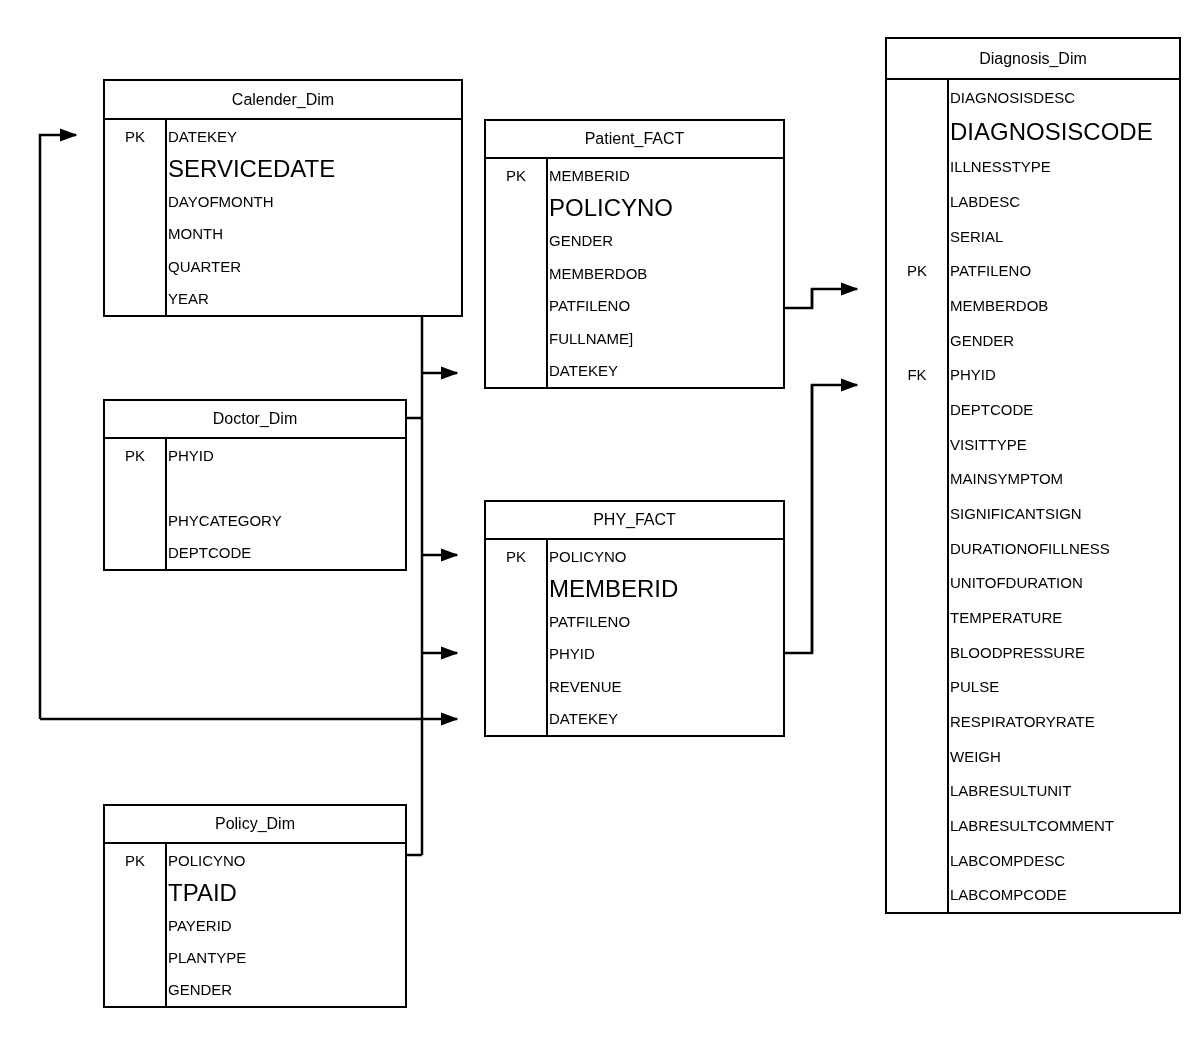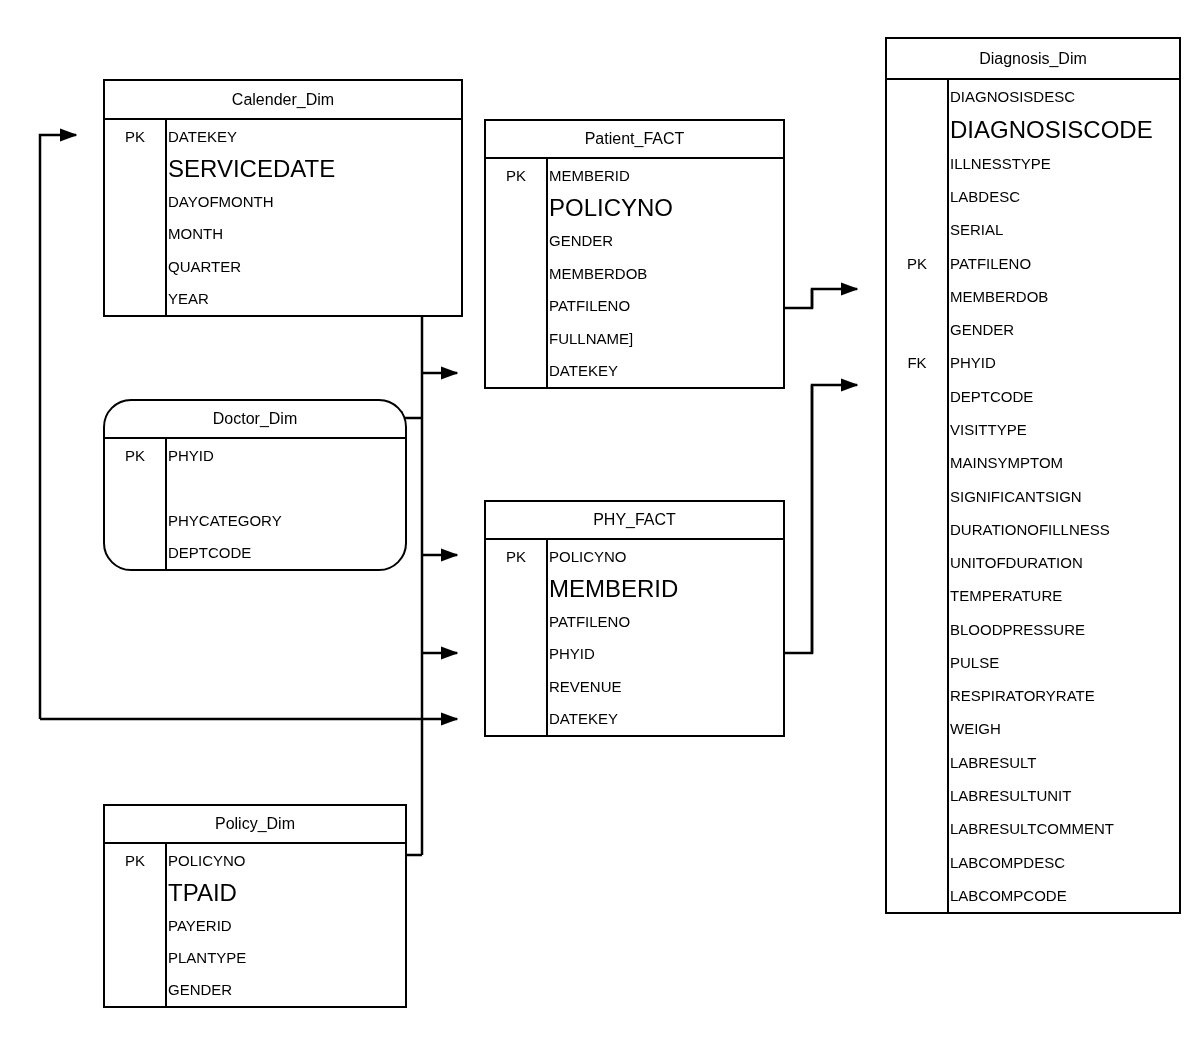--- a/index.html
+++ b/index.html
@@ -48,21 +48,21 @@
     box-sizing: border-box;
   }
   .namecell { flex: 1 1 auto; padding-left: 1px; font-size: 15px; white-space: nowrap; }
   .namecell.large { font-size: 24px; }
 
   
   #ent-calender  { left: 79px;  top: 79px;  width: 360px; height: 238px; }
   #ent-calender  .entity-title { height: 39px; }
   #ent-patient   { left: 460px; top: 119px; width: 301px; height: 270px; }
   #ent-patient   .entity-title { height: 38px; }
-  #ent-doctor    { left: 79px;  top: 399px; width: 304px; height: 172px; border-radius: 28px; }
+  #ent-doctor    { left: 79px;  top: 399px; width: 304px; height: 172px; }
   #ent-doctor    .entity-title { height: 38px; }
   #ent-phy       { left: 460px; top: 500px; width: 301px; height: 237px; }
   #ent-phy       .entity-title { height: 38px; }
   #ent-policy    { left: 79px;  top: 804px; width: 304px; height: 204px; }
   #ent-policy    .entity-title { height: 38px; }
   #ent-diagnosis { left: 861px; top: 37px;  width: 296px; height: 877px; }
   #ent-diagnosis .entity-title { height: 41px; }
 
   #connector-layer {
     position: absolute;
@@ -324,24 +324,20 @@
         <div class="row">
           <div class="keycell"></div>
           <div class="namecell">RESPIRATORYRATE</div>
         </div>
         <div class="row">
           <div class="keycell"></div>
           <div class="namecell">WEIGH</div>
         </div>
         <div class="row">
           <div class="keycell"></div>
-          <div class="namecell">LABRESULT</div>
-        </div>
-        <div class="row">
-          <div class="keycell"></div>
           <div class="namecell">LABRESULTUNIT</div>
         </div>
         <div class="row">
           <div class="keycell"></div>
           <div class="namecell">LABRESULTCOMMENT</div>
         </div>
         <div class="row">
           <div class="keycell"></div>
           <div class="namecell">LABCOMPDESC</div>
         </div>

